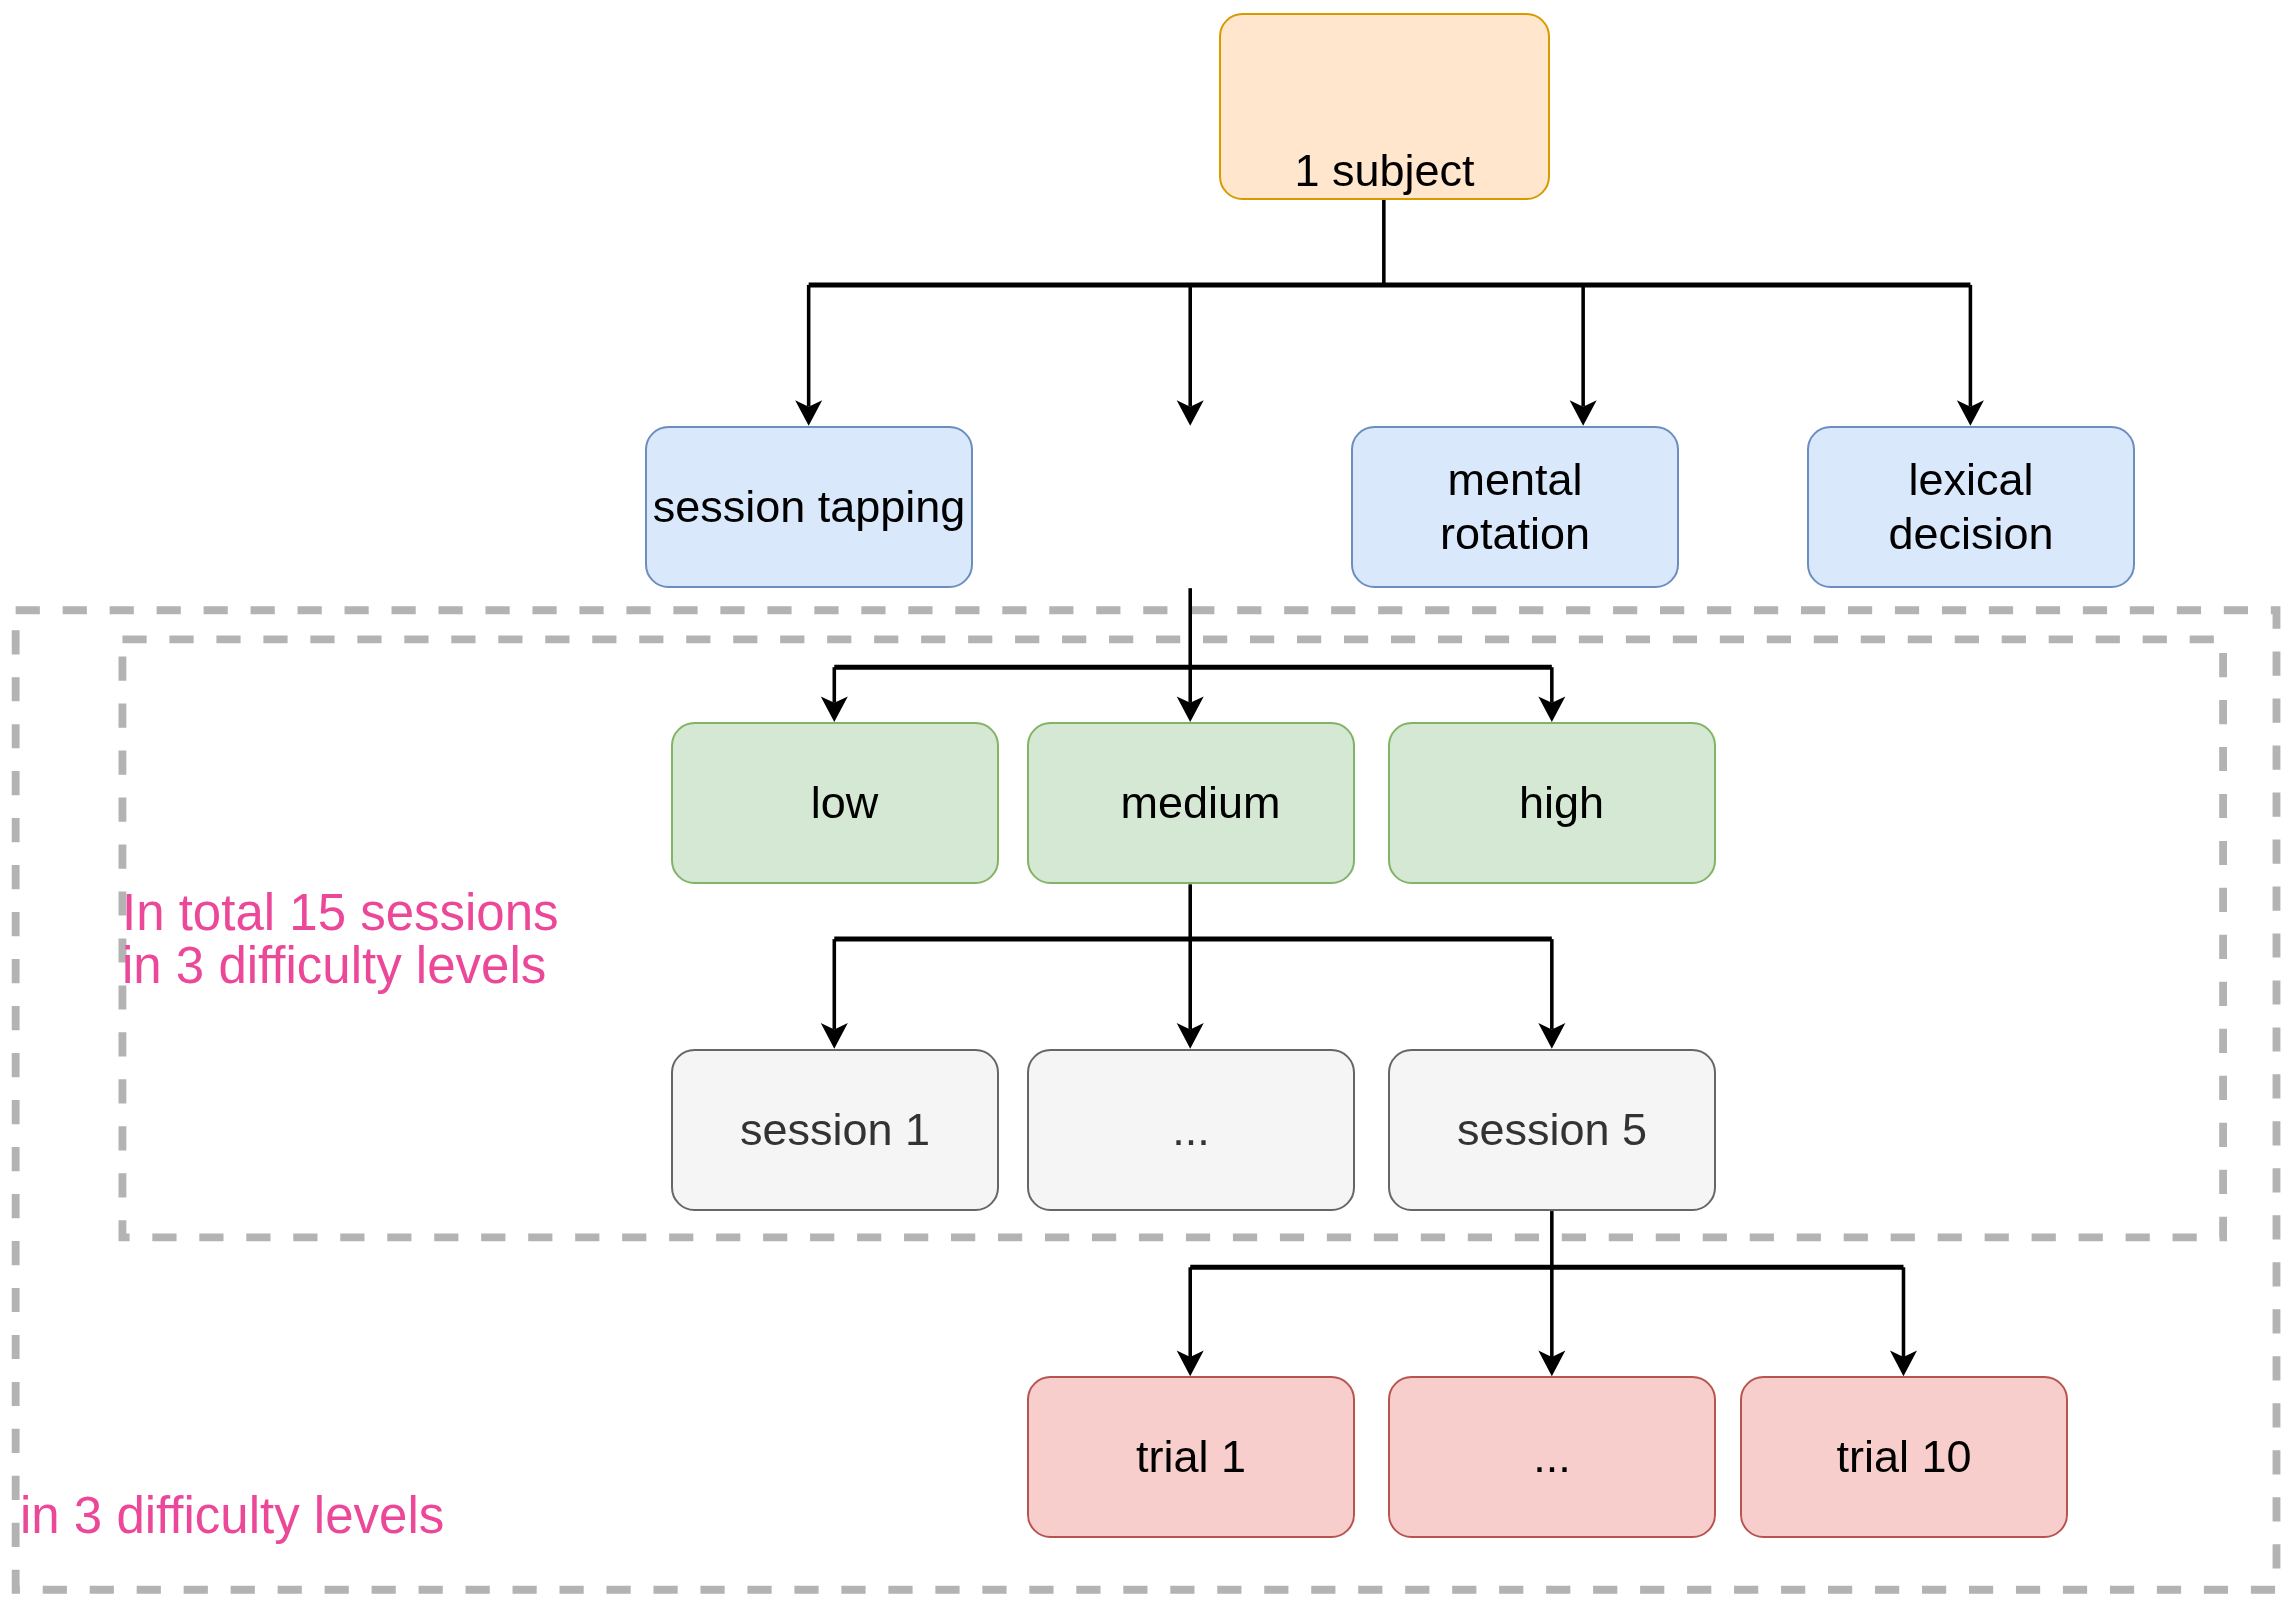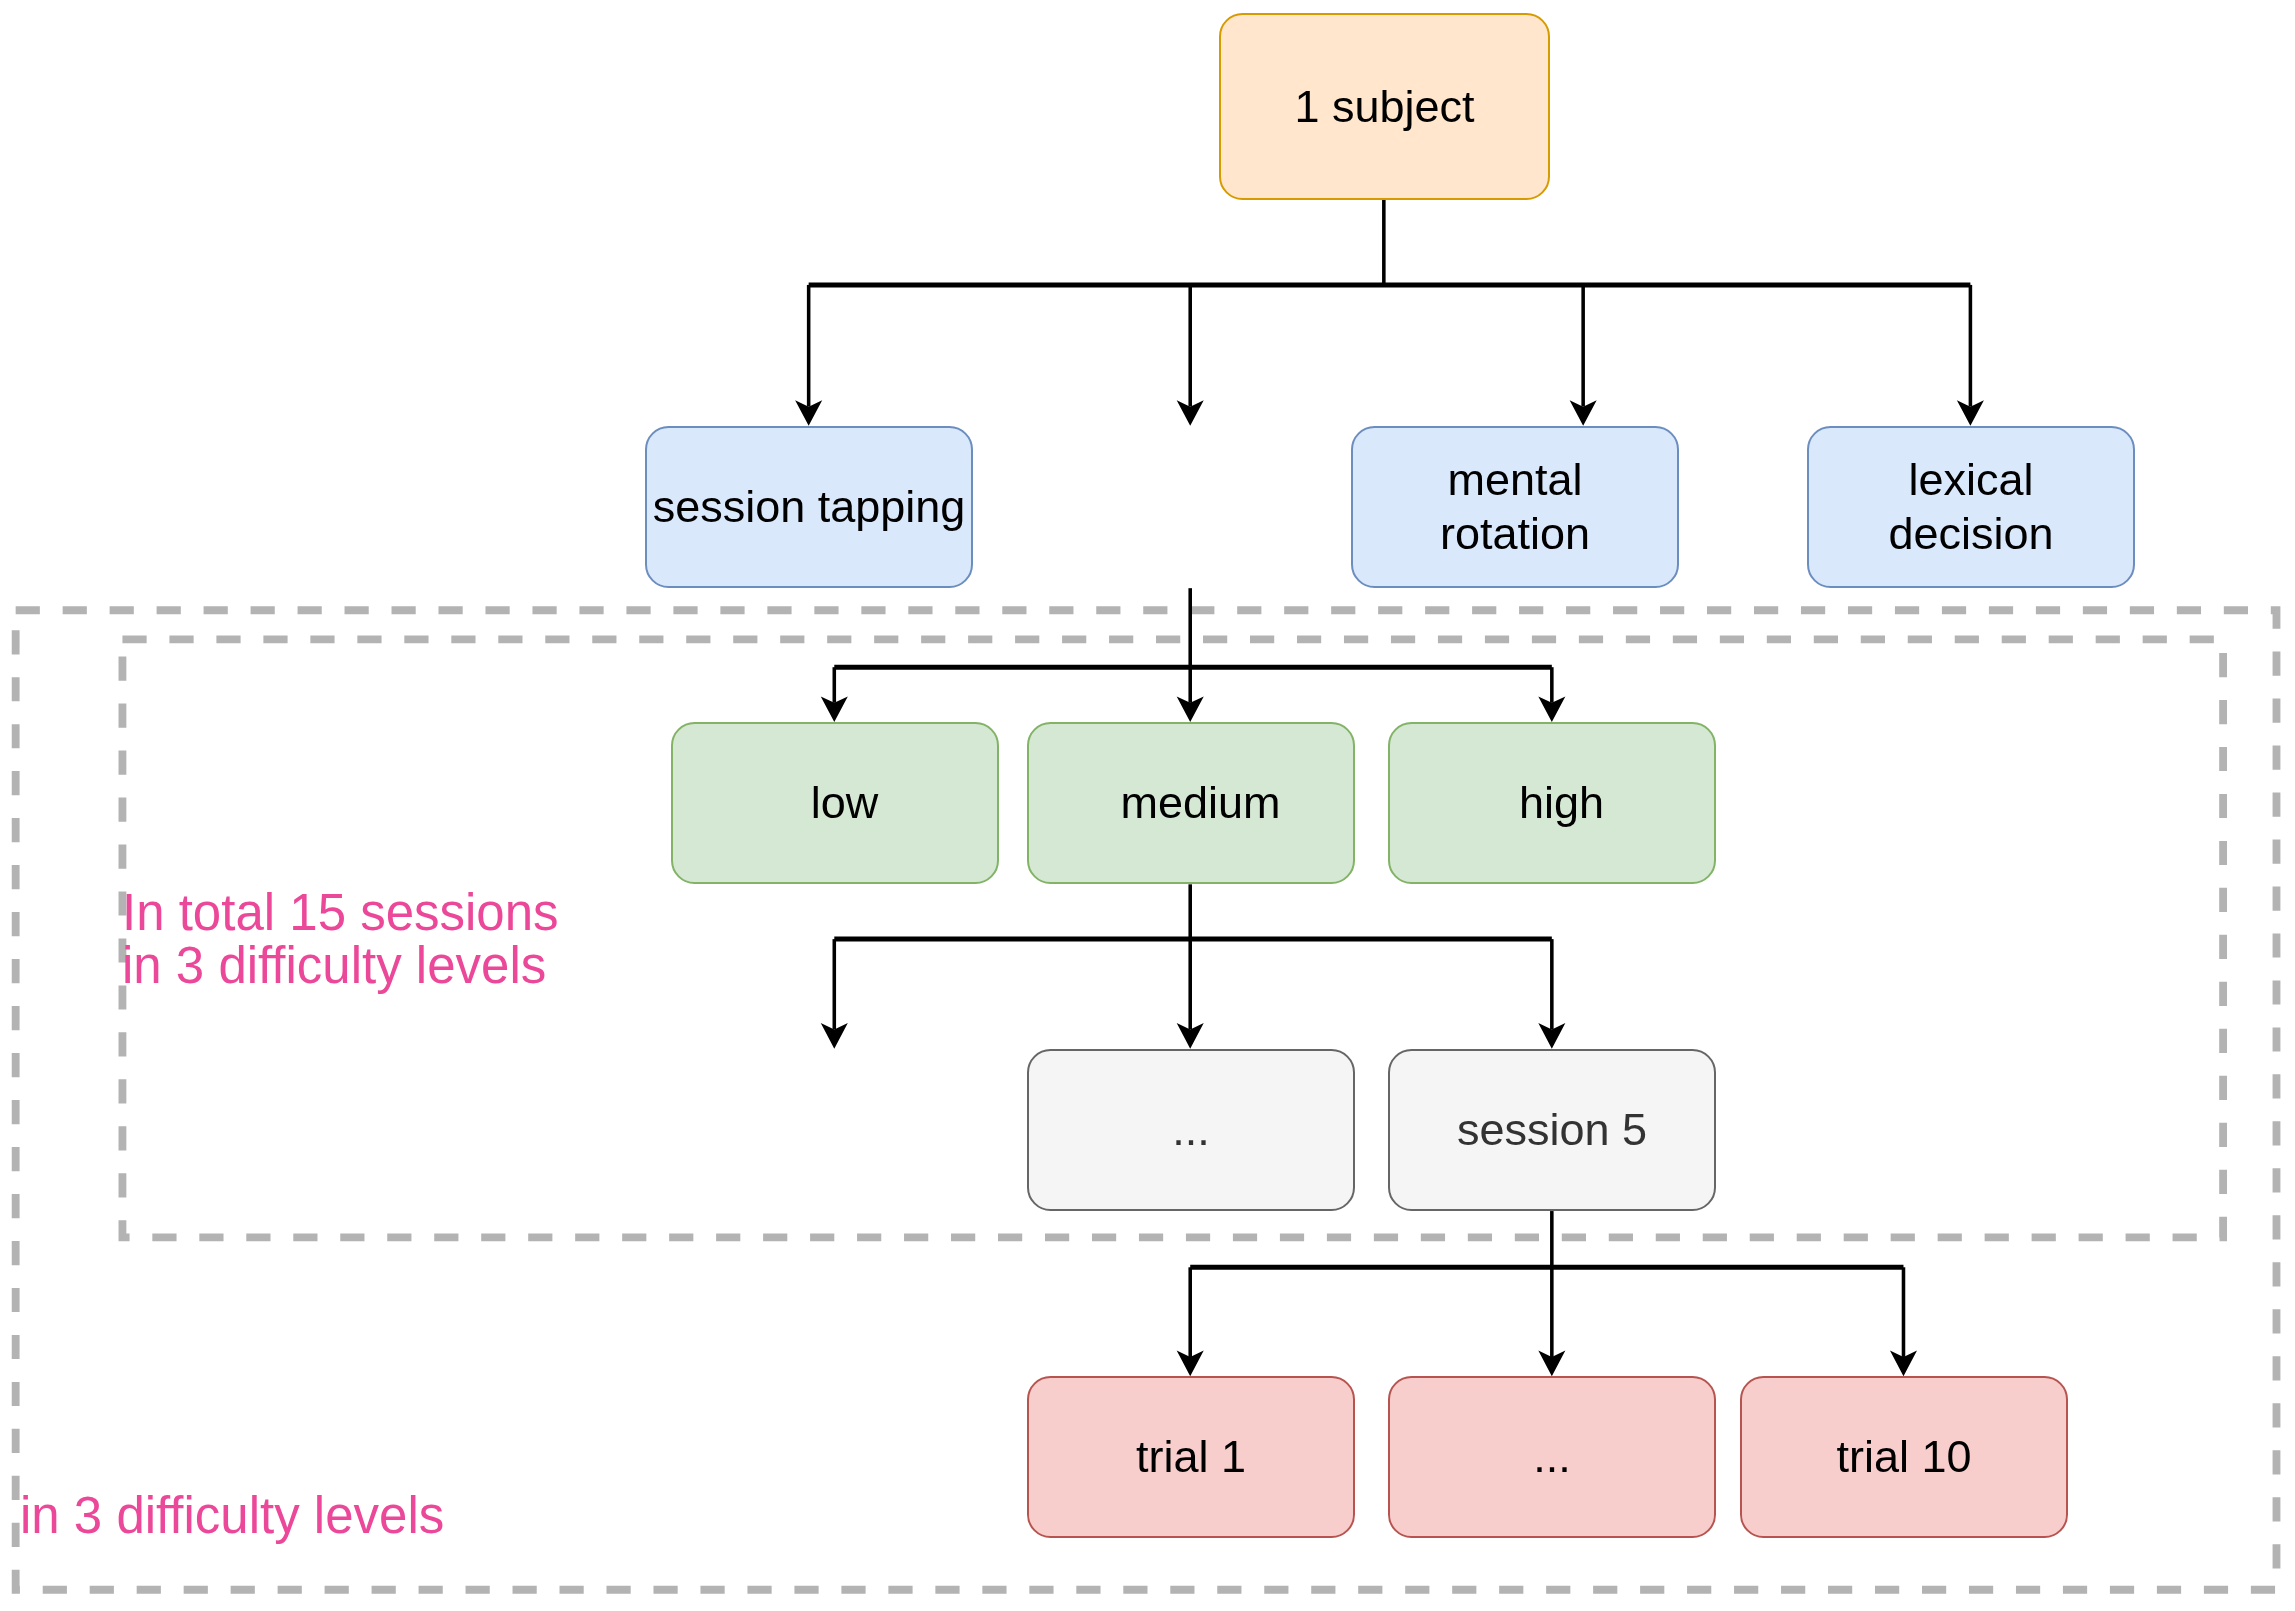--- a/index.html
+++ b/index.html
@@ -36,20 +36,21 @@
     line-height: 1.2;
     color: #000000;
   }
   .node .node-label { display: inline-block; }
   .node.two-line .node-label { max-width: 235px; }
   .node.orange {
     width: 331px;
     height: 187px;
     background: #FFE6CC;
     border-color: #D79B00;
+    align-items: flex-end;
   }
   .node.blue   { background: #DAE8FC; border-color: #6C8EBF; }
   .node.green  { background: #D5E8D4; border-color: #82B366; padding-left: 19px; }
   .node.gray   { background: #F5F5F5; border-color: #666666; color: #333333; }
   .node.red    { background: #F8CECC; border-color: #B85450; }
   .annotation {
     position: absolute;
     font-size: 51px;
     line-height: 53px;
     color: #ec4899;
@@ -139,20 +140,23 @@
   <div class="node green" style="left:671px;top:722px">
     <span class="node-label">low</span>
   </div>
   <div class="node green" style="left:1027px;top:722px">
     <span class="node-label">medium</span>
   </div>
   <div class="node green" style="left:1388px;top:722px">
     <span class="node-label">high</span>
   </div>
 
+  <div class="node gray" style="left:671px;top:1049px">
+    <span class="node-label">session 1</span>
+  </div>
   <div class="node gray" style="left:1027px;top:1049px">
     <span class="node-label">...</span>
   </div>
   <div class="node gray" style="left:1388px;top:1049px">
     <span class="node-label">session 5</span>
   </div>
 
   <div class="node red" style="left:1027px;top:1376px">
     <span class="node-label">trial 1</span>
   </div>

